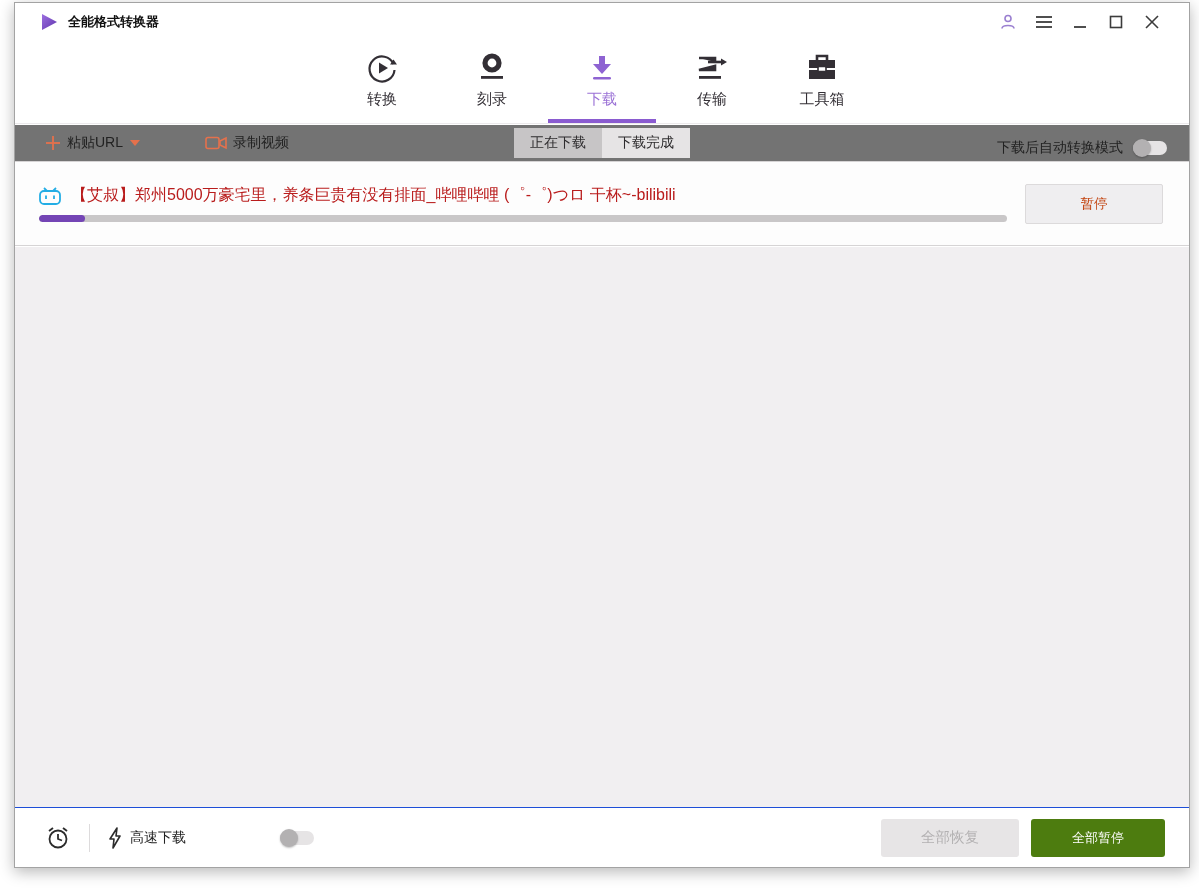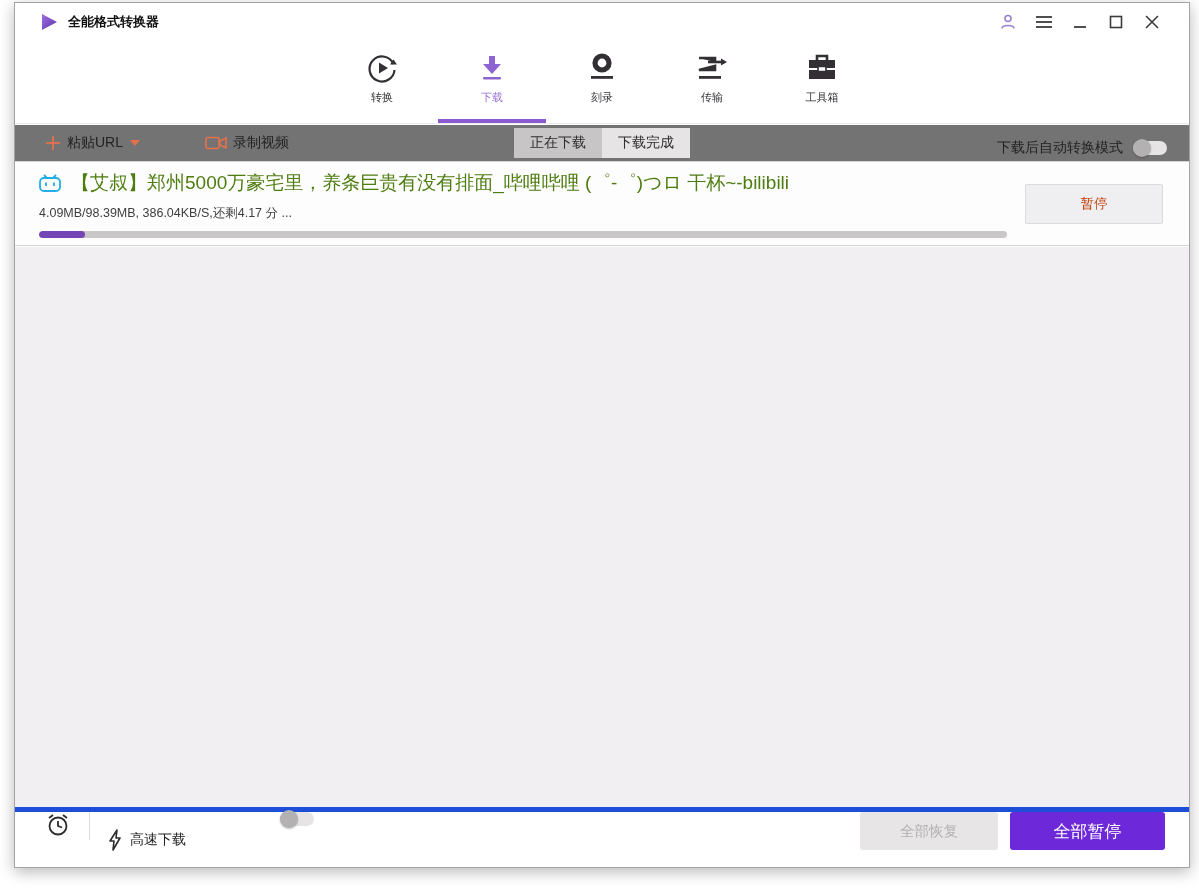--- a/index.html
+++ b/index.html
@@ -16,21 +16,21 @@
   .app-logo { width:20px; height:20px; margin-right:9px; }
   .app-title { font-size:13px; font-weight:bold; color:#111; }
   .tb-controls { margin-left:auto; display:flex; align-items:center; gap:10px; }
   .tb-btn { width:26px; height:24px; display:flex; align-items:center; justify-content:center; cursor:default; }
 
   
   .navbar { position:absolute; left:0; top:38px; width:100%; height:83px; background:#fff; border-bottom:1px solid #eceaec; display:flex; justify-content:center; }
   .nav-tabs { display:flex; gap:46px; }
   .nav-tab { position:relative; width:64px; height:100%; display:flex; flex-direction:column; align-items:center; padding-top:8px; cursor:pointer; }
   .nav-tab .nt-icon { height:38px; display:flex; align-items:center; justify-content:center; }
-  .nav-tab .nt-label { margin-top:3px; font-size:11px; color:#343036; white-space:nowrap; }
+  .nav-tab .nt-label { margin-top:3px; font-size:15px; color:#343036; white-space:nowrap; }
   .nav-tab.active .nt-label { color:#9b72d6; }
   .nav-tab.active::after { content:""; position:absolute; left:50%; transform:translateX(-50%); bottom:0; width:108px; height:4px; background:#8a5bd0; }
 
   
   .toolbar { position:absolute; left:0; top:122px; width:100%; height:36px; background:#737373; display:flex; align-items:center; }
   .tool-group { display:flex; align-items:center; cursor:pointer; }
   .paste-url { margin-left:30px; }
   .record { margin-left:64px; }
   .tool-label { font-size:14px; color:#222; margin:0 6px; }
   .seg-tabs { position:absolute; left:50%; transform:translateX(-50%); top:3px; display:flex; }
@@ -49,39 +49,39 @@
   .thumb .furn1 { position:absolute; left:6px; bottom:2px; width:40px; height:22px; border-radius:6px; background:#cdbfa6; filter:blur(1px); }
   .thumb .furn2 { position:absolute; right:4px; bottom:0; width:52px; height:24px; border-radius:6px; background:#c4b69c; filter:blur(1px); }
   .thumb .furn3 { position:absolute; left:50%; bottom:0; transform:translateX(-50%); width:70px; height:12px; background:#8d7f6a; filter:blur(1.5px); }
   .thumb-top-text { position:absolute; top:-3px; left:-4px; width:140px; font-size:20px; font-weight:800; color:#fff; letter-spacing:0; white-space:nowrap; text-shadow:0 1px 2px rgba(90,80,60,.55); }
   .thumb-char { position:absolute; top:22px; font-size:36px; font-weight:700; color:rgba(255,255,255,.92); text-shadow:0 0 3px rgba(90,80,60,.6); }
   .thumb-char.left { left:-8px; }
   .thumb-char.right { right:-8px; }
   .thumb-person { position:absolute; left:50%; top:14px; transform:translateX(-50%); }
   .item-main { flex:1; margin-left:24px; margin-right:18px; }
   .item-title-row { display:flex; align-items:center; gap:10px; }
-  .item-title { font-size:19px; color:#4d7c0f; white-space:nowrap; overflow:hidden; }
+  .item-title { font-size:16px; color:#b91c1c; white-space:nowrap; overflow:hidden; }
   .item-progress-text { margin-top:9px; font-size:12.5px; color:#3e3e3e; }
   .progress-track { margin-top:9px; width:100%; height:7px; border-radius:4px; background:#c9c7c8; overflow:hidden; }
   .progress-fill { height:100%; background:#7445b5; border-radius:4px; }
   .pause-btn { width:138px; height:40px; margin-right:26px; background:#efeef0; border:1px solid #dcdadb; border-radius:2px; font-size:13.5px; color:#c2410c; display:flex; align-items:center; justify-content:center; cursor:pointer; flex-shrink:0; }
 
   
   .list-area { position:absolute; left:0; top:244px; width:100%; height:560px; background:#f1eff1; }
 
   
-  .footer { position:absolute; left:0; top:804px; width:100%; height:60px; background:#fff; border-top:5px solid #1d4ed8; display:flex; }
+  .footer { position:absolute; left:0; top:804px; width:100%; height:60px; background:#fff; border-top:1px solid #1d4ed8; display:flex; align-items:center; }
   .ft-clock { margin-left:30px; cursor:pointer; display:flex; }
   .ft-divider { width:1px; height:28px; background:#dddbdc; margin:0 18px; }
   .ft-speed { display:flex; align-items:center; gap:8px; }
   .ft-speed-label { font-size:14px; color:#222; }
   .ft-switch { margin-left:94px; }
   .ft-buttons { margin-left:auto; margin-right:24px; display:flex; gap:12px; }
   .btn-resume-all { width:138px; height:38px; background:#e7e5e6; border:none; border-radius:3px; font-size:14.5px; color:#b3b1b2; display:flex; align-items:center; justify-content:center; cursor:default; }
-  .btn-pause-all { width:155px; height:38px; background:#6d28d9; border:none; border-radius:3px; font-size:17px; color:#fff; display:flex; align-items:center; justify-content:center; cursor:pointer; }
+  .btn-pause-all { width:134px; height:38px; background:#4d7c0f; border:none; border-radius:3px; font-size:13px; color:#fff; display:flex; align-items:center; justify-content:center; cursor:pointer; }
 </style>
 </head>
 <body>
 
 <div class="window">
 
   <div class="titlebar">
     <svg class="app-logo" viewBox="0 0 20 20">
       <defs>
           <linearGradient id="lg" x1="0" y1="0" x2="1" y2="1">
@@ -130,38 +130,38 @@
       <div class="nav-tab">
         <span class="nt-icon">
           <svg width="36" height="36" viewBox="0 0 36 36" fill="none">
             <path d="M29.5 14 A12.5 12.5 0 1 0 30.5 20" stroke="#332f35" stroke-width="2.2"></path>
             <polygon points="26,14.5 33,14.5 29.5,9.5" fill="#332f35"></polygon>
             <polygon points="15,12.5 15,23.5 24,18" fill="#332f35"></polygon>
           </svg>
         </span>
         <span class="nt-label">转换</span>
       </div>
+      <div class="nav-tab">
+        <span class="nt-icon">
+          <svg width="36" height="36" viewBox="0 0 36 36" fill="none">
+            <circle cx="18" cy="13" r="7" stroke="#332f35" stroke-width="5.2"></circle>
+            <rect x="7" y="26" width="22" height="2.8" fill="#332f35"></rect>
+          </svg>
+        </span>
+        <span class="nt-label">刻录</span>
+      </div>
       <div class="nav-tab active">
         <span class="nt-icon">
           <svg width="36" height="36" viewBox="0 0 36 36">
             <rect x="15" y="6" width="6" height="9" fill="#8e63d2"></rect>
             <polygon points="9,14 27,14 18,24" fill="#8e63d2"></polygon>
             <rect x="9" y="27" width="18" height="2.6" rx="1.3" fill="#8e63d2"></rect>
           </svg>
         </span>
         <span class="nt-label">下载</span>
-      </div>
-      <div class="nav-tab">
-        <span class="nt-icon">
-          <svg width="36" height="36" viewBox="0 0 36 36" fill="none">
-            <circle cx="18" cy="13" r="7" stroke="#332f35" stroke-width="5.2"></circle>
-            <rect x="7" y="26" width="22" height="2.8" fill="#332f35"></rect>
-          </svg>
-        </span>
-        <span class="nt-label">刻录</span>
       </div>
       <div class="nav-tab">
         <span class="nt-icon">
           <svg width="36" height="36" viewBox="0 0 36 36" fill="none">
             <path d="M5 8 h16 v4 M21 16 v4 h-16 z" stroke="#332f35" stroke-width="2.6" fill="#332f35"></path>
             <line x1="14" y1="12" x2="30" y2="12" stroke="#332f35" stroke-width="2.6"></line>
             <polygon points="27,8.5 33,12 27,15.5" fill="#332f35"></polygon>
             <rect x="5" y="26" width="22" height="2.8" fill="#332f35"></rect>
           </svg>
         </span>
@@ -218,21 +218,20 @@
       <div class="item-title-row">
         <svg width="22" height="18" viewBox="0 0 22 18" fill="none" stroke="#23ade5" stroke-width="1.8">
           <rect x="1" y="4" width="20" height="13" rx="4"></rect>
           <line x1="5" y1="1" x2="8" y2="4"></line>
             <line x1="17" y1="1" x2="14" y2="4"></line>
           <line x1="7" y1="8.5" x2="7" y2="12"></line>
             <line x1="15" y1="8.5" x2="15" y2="12"></line>
         </svg>
         <span class="item-title">【艾叔】郑州5000万豪宅里，养条巨贵有没有排面_哔哩哔哩 (゜-゜)つロ 干杯~-bilibili</span>
       </div>
-      <div class="item-progress-text">4.09MB/98.39MB, 386.04KB/S,还剩4.17 分 ...</div>
       <div class="progress-track">
         <div class="progress-fill" style="width: 4.8%;"></div>
       </div>
     </div>
     <div class="pause-btn">暂停</div>
   </div>
 
   <div class="list-area"></div>
 
   <div class="footer">

